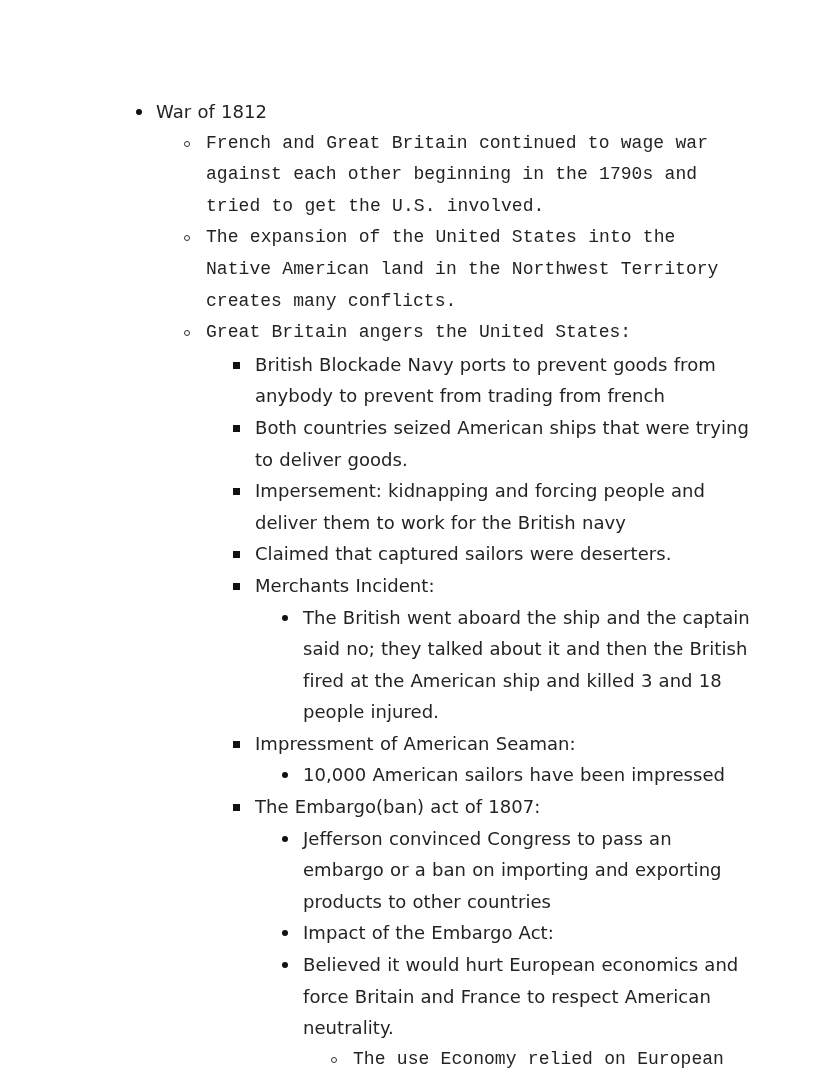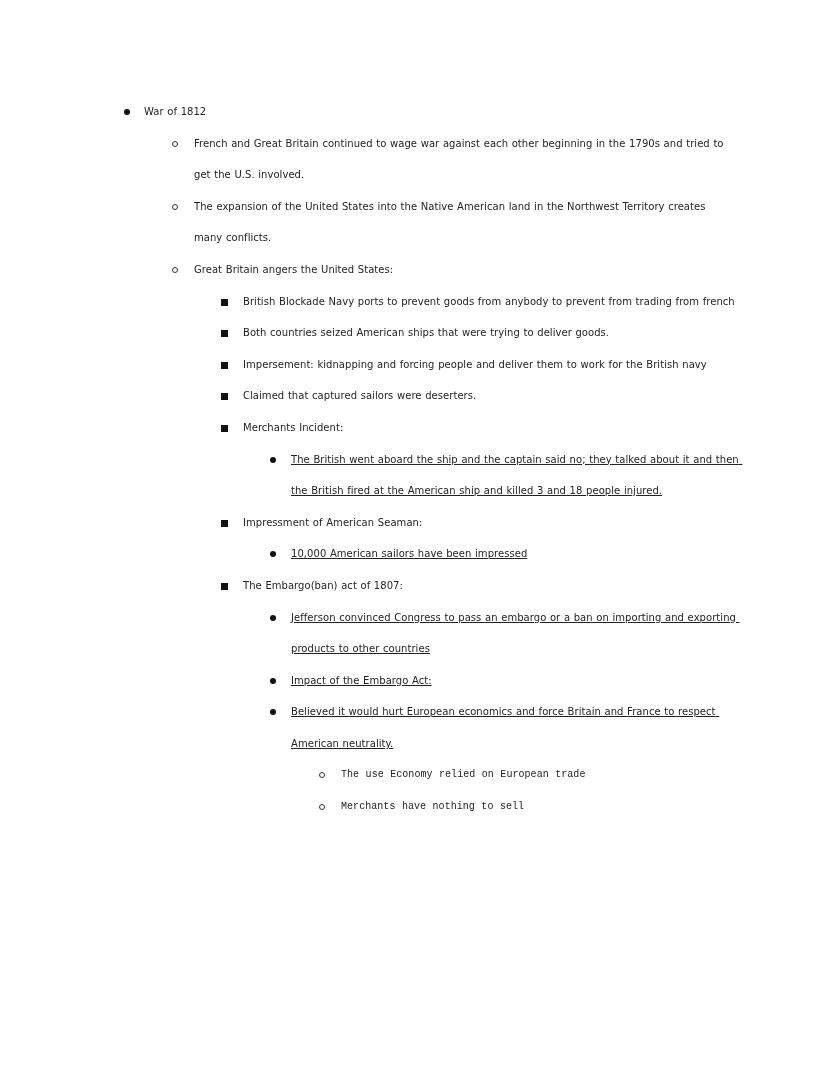--- a/index.html
+++ b/index.html
@@ -38,25 +38,26 @@
   li.node {
     position: relative;
     list-style: none;
     margin: 0;
     padding: 0;
   }
 
   
   .node > .item-line {
     position: relative;
-    font-size: 10px;
+    font-size: 18px;
     line-height: 31.6px;
     letter-spacing: 0.05px;
     color: #232323;
     word-spacing: 0.4px;
+    margin-left: 12px;
   }
 
   
   .bullet {
     position: absolute;
     display: block;
   }
   .bullet.disc {
     width: 6px;
     height: 6px;
@@ -91,23 +92,23 @@
   .lvl4 > .item-line > .bullet { left: 270px; top: 13px; }
 
   .lvl5 > .item-line { padding-left: 341px; font-family: Liberation Mono, monospace; }
   .lvl5 > .item-line > .bullet { left: 319px; top: 13px; }
 
   .item-text {
     display: block;
     white-space: pre-wrap;
     max-width: 590px;
   }
-  .lvl2 .item-text { max-width: 540px; }
+  .lvl2 .item-text { max-width: 540px; font-family: Liberation Mono, monospace; }
   .lvl3 .item-text { max-width: 495px; }
-  .lvl4 .item-text { max-width: 450px; text-decoration: underline; }
+  .lvl4 .item-text { max-width: 450px; }
   .lvl5 .item-text { max-width: 400px; }
 </style>
 </head>
 <body>
 
 <div class="page">
   <ul class="outline doc-body" id="outline-root">
       <li class="node lvl1">
         <div class="item-line">
           <span class="bullet disc"></span>

